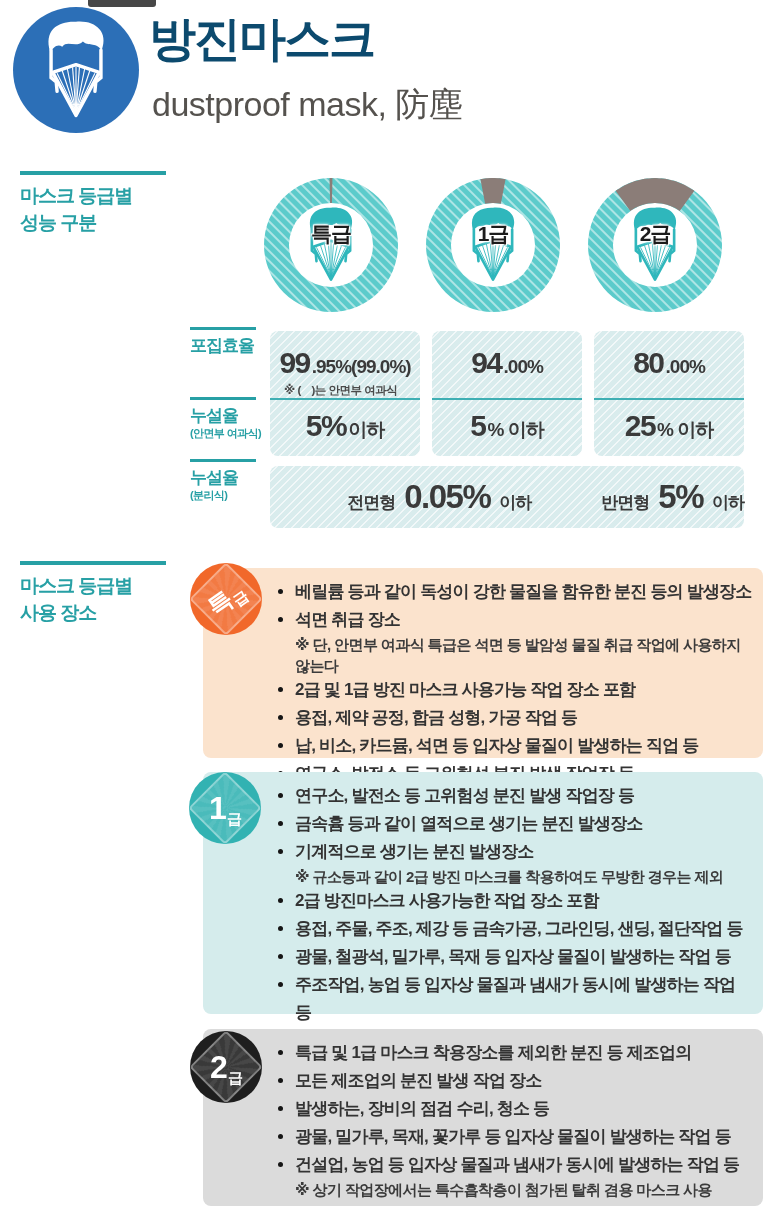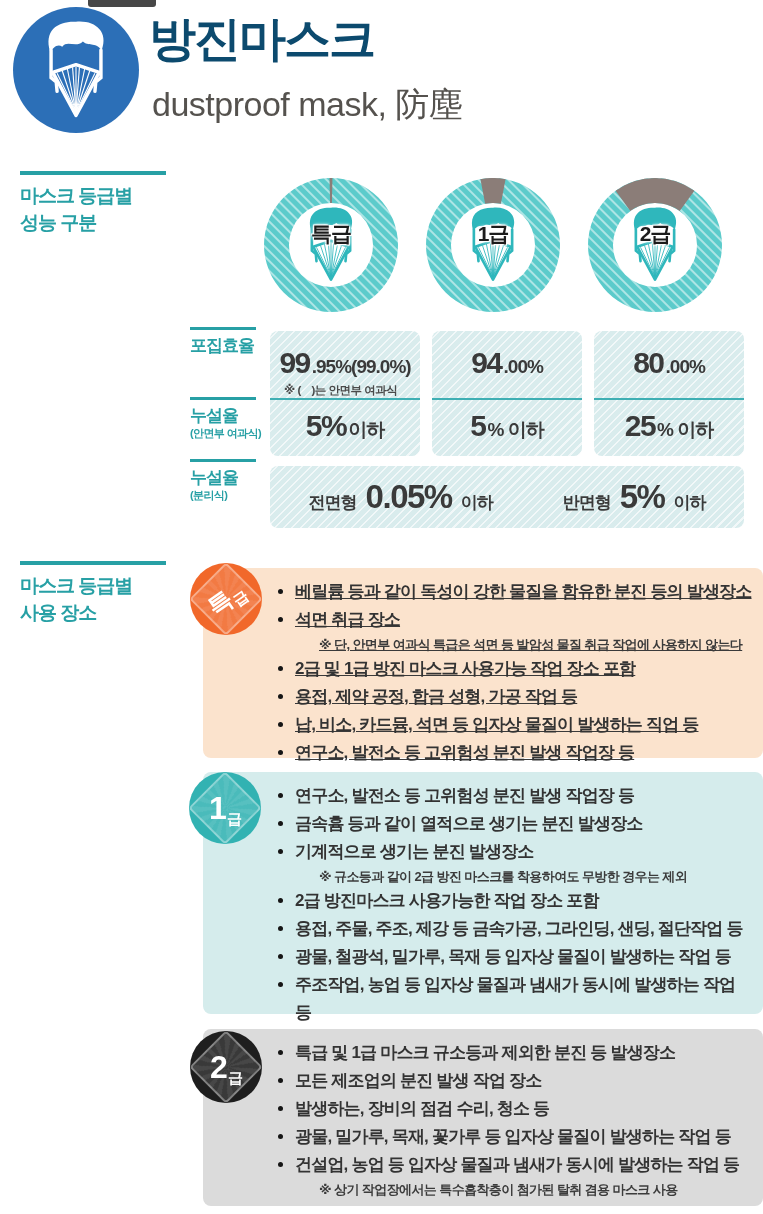--- a/index.html
+++ b/index.html
@@ -37,32 +37,32 @@
   .tcol{position:absolute;top:331px;width:150px;height:125px;border-radius:8px;overflow:hidden;}
   #tcol-0{left:270px;} #tcol-1{left:432px;} #tcol-2{left:594px;}
   .cell1{height:69px;border-bottom:2px solid #3FAFB4;box-sizing:border-box;}
   .cell2{height:54px;}
   .val{display:flex;align-items:baseline;justify-content:center;padding-top:15px;white-space:nowrap;}
   .cell2 .val{padding-top:9px;}
   .big{font-size:30px;font-weight:800;color:#3A3A3A;letter-spacing:-1.5px;}
   .small{font-size:19px;font-weight:800;color:#3A3A3A;letter-spacing:-1px;margin-left:2px;}
   .cellnote{font-size:11.5px;font-weight:600;color:#4a4a4a;padding:3px 0 0 14px;letter-spacing:-0.5px;}
   .trow3{position:absolute;left:270px;top:466px;width:474px;height:62px;border-radius:8px;
-    display:flex;align-items:center;justify-content:center;gap:70px;}
+    display:flex;align-items:center;justify-content:flex-end;gap:70px;}
   .seg{display:flex;align-items:baseline;gap:9px;white-space:nowrap;}
   .seg .pre,.seg .suf{font-size:17px;font-weight:800;color:#3A3A3A;letter-spacing:-1px;}
   .seg .bigv{font-size:33px;font-weight:800;color:#3A3A3A;letter-spacing:-1.5px;}
 
   
   .ubox{position:absolute;left:203px;width:560px;border-radius:8px;box-sizing:border-box;}
-  #ubox-0{top:568px;height:190px;text-decoration:underline;} #ubox-1{top:772px;height:242px;} #ubox-2{top:1029px;height:177px;}
+  #ubox-0{top:568px;height:190px;} #ubox-1{top:772px;height:242px;} #ubox-2{top:1029px;height:177px;}
   .ubox ul{list-style:none;margin:0;padding:10px 8px 0 92px;}
   .ubox li.item{position:relative;font-size:17px;font-weight:700;color:#333;line-height:28px;letter-spacing:-0.8px;}
   .ubox li.item::before{content:'';position:absolute;left:-17px;top:11px;width:5px;height:5px;border-radius:50%;background:#151515;}
-  .ubox li.note{font-size:13px;font-weight:600;color:#3b3b3b;line-height:21px;letter-spacing:-0.6px;margin-left:24px;}
+  .ubox li.note{font-size:15px;font-weight:600;color:#3b3b3b;line-height:21px;letter-spacing:-0.6px;}
 
   .badge{position:absolute;width:72px;height:72px;border-radius:50%;
     display:flex;align-items:center;justify-content:center;z-index:2;}
   #badge-0{left:190px;top:563px;} #badge-1{left:189px;top:772px;} #badge-2{left:190px;top:1031px;}
   .badge::before{content:'';position:absolute;inset:10px;transform:rotate(45deg);border-radius:4px;
     background:rgba(255,255,255,.12);border:2px solid rgba(255,255,255,.35);
     background-image:repeating-conic-gradient(rgba(255,255,255,.07) 0 12deg,rgba(255,255,255,0) 12deg 24deg);}
   .badge .txt{position:relative;color:#fff;font-weight:800;white-space:nowrap;line-height:1;}
   .badge.rot .txt{transform:rotate(-35deg);display:inline-block;}
   .badge .c1{font-size:24px;letter-spacing:-1px;}
@@ -238,21 +238,21 @@
         <li class="note">※ 규소등과 같이 2급 방진 마스크를 착용하여도 무방한 경우는 제외</li>
         <li class="item">2급 방진마스크 사용가능한 작업 장소 포함</li>
         <li class="item">용접, 주물, 주조, 제강 등 금속가공, 그라인딩, 샌딩, 절단작업 등</li>
         <li class="item">광물, 철광석, 밀가루, 목재 등 입자상 물질이 발생하는 작업 등</li>
         <li class="item">주조작업, 농업 등 입자상 물질과 냄새가 동시에 발생하는 작업 등</li>
         <li class="note">※ 상기 작업장에서는 특수흡착층이 첨가된 탈취 겸용 마스크 사용</li>
       </ul>
   </div>
   <div class="ubox" id="ubox-2" style="background: rgb(219, 219, 219);">
     <ul>
-        <li class="item">특급 및 1급 마스크 규소등과 제외한 분진 등 발생장소</li>
+        <li class="item">특급 및 1급 마스크 착용장소를 제외한 분진 등 제조업의</li>
         <li class="item">모든 제조업의 분진 발생 작업 장소</li>
         <li class="item">발생하는, 장비의 점검 수리, 청소 등</li>
         <li class="item">광물, 밀가루, 목재, 꽃가루 등 입자상 물질이 발생하는 작업 등</li>
         <li class="item">건설업, 농업 등 입자상 물질과 냄새가 동시에 발생하는 작업 등</li>
         <li class="note">※ 상기 작업장에서는 특수흡착층이 첨가된 탈취 겸용 마스크 사용</li>
       </ul>
   </div>
 
   <div class="badge rot" id="badge-0" style="background: rgb(241, 104, 42);">
     <span class="txt"><span class="c1">특</span><span class="c2">급</span></span>

